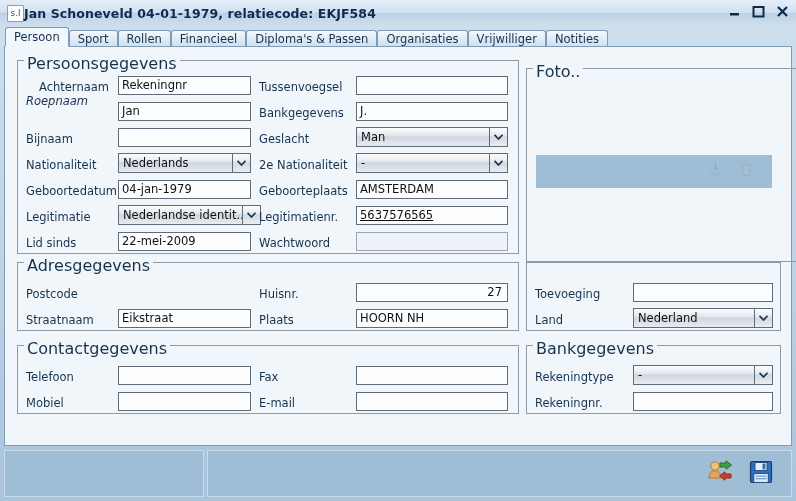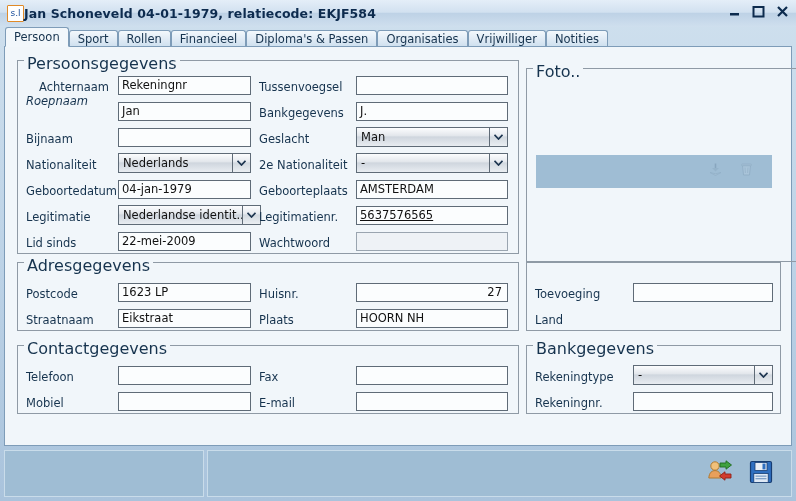--- a/index.html
+++ b/index.html
@@ -294,31 +294,38 @@
           <path d="M6 5.5 L6.4 11 M9 5.5 L8.6 11" stroke="#8aa6bd" stroke-width="0.8"></path>
         </svg>
       </span>
     </div>
 
     <div class="group" style="left:12px; top:215px; width:502px; height:69px;">
       <div class="group-title">Adresgegevens</div>
     </div>
     <div class="lbl" style="left:21px; top:240px;">Postcode</div>
     <div class="lbl" style="left:21px; top:266px;">Straatnaam</div>
-    <div class="fld" style="left:113px; top:236px; width:133px;">1623 LP</div>
     <div class="fld" style="left:113px; top:262px; width:133px;">Eikstraat</div>
     <div class="lbl" style="left:254px; top:240px;text-align:center;">Huisnr.</div>
     <div class="lbl" style="left:254px; top:266px;">Plaats</div>
     <div class="fld right" style="left:351px; top:236px; width:152px;">27</div>
     <div class="fld" style="left:351px; top:262px; width:152px;">HOORN NH</div>
 
     <div class="group" style="left:521px; top:215px; width:255px; height:69px;"></div>
     <div class="lbl" style="left:530px; top:240px;">Toevoeging</div>
     <div class="lbl" style="left:530px; top:266px;">Land</div>
     <div class="fld" style="left:628px; top:236px; width:140px;"></div>
+    <div class="combo" style="left:628px; top:261px; width:140px;">
+      <div class="val">Nederland</div>
+      <div class="arrowbox">
+        <svg class="chev" viewBox="0 0 9 6">
+            <path d="M0.5 0.8 L4.5 5 L8.5 0.8" stroke="#1d3550" stroke-width="1.7" fill="none"></path>
+          </svg>
+      </div>
+    </div>
 
     <div class="group" style="left:12px; top:298px; width:502px; height:69px;">
       <div class="group-title">Contactgegevens</div>
     </div>
     <div class="lbl" style="left:21px; top:323px;text-align:center;">Telefoon</div>
     <div class="lbl" style="left:21px; top:349px;">Mobiel</div>
     <div class="fld" style="left:113px; top:319px; width:133px;"></div>
     <div class="fld" style="left:113px; top:345px; width:133px;"></div>
     <div class="lbl" style="left:254px; top:323px;">Fax</div>
     <div class="lbl" style="left:254px; top:349px;">E-mail</div>

